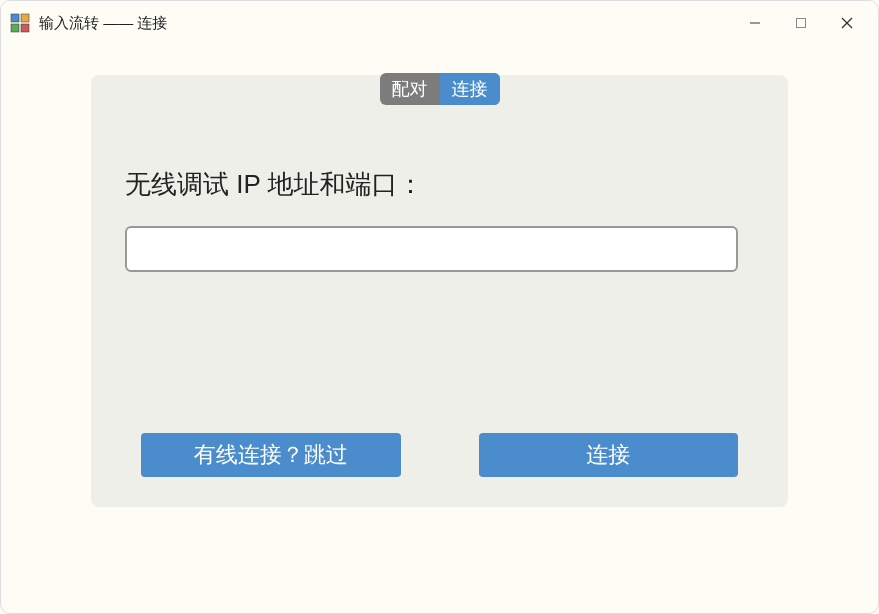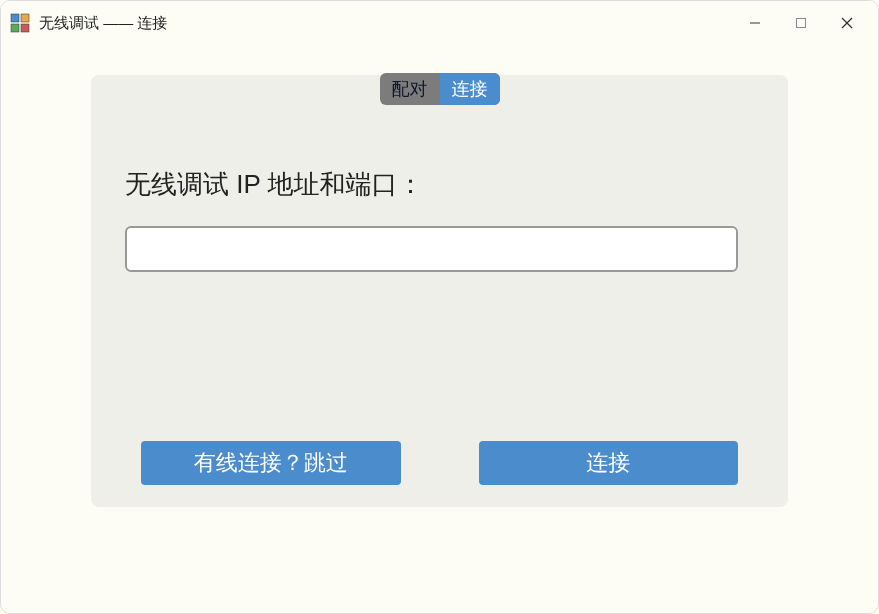--- a/index.html
+++ b/index.html
@@ -71,21 +71,21 @@
     .tab-group {
       display: inline-flex;
       background: #7c7c7c;
       border-radius: 6px;
       overflow: hidden;
     }
     .tab {
       padding: 4px 12px;
       font-size: 18px;
       cursor: pointer;
-      color: #0f172a;
+      color: #ffffff;
       font-weight: 500;
     }
     .tab.active {
       background: #4a8ccc;
       color: #fff;
     }
     .form-area {
       padding: 60px 50px 0 34px;
     }
     .field-label {
@@ -99,21 +99,21 @@
       height: 46px;
       border: 2px solid #999;
       border-radius: 6px;
       background: #fff;
       font-size: 18px;
       padding: 0 12px;
       outline: none;
     }
     .button-row {
       position: absolute;
-      bottom: 22px;
+      bottom: 30px;
       left: 50px;
       right: 50px;
       display: flex;
       justify-content: space-between;
       gap: 78px;
       align-items: flex-end;
     }
     .action-btn {
       flex: 1;
       height: 44px;
@@ -131,21 +131,21 @@
 
 <div class="titlebar">
   <span class="titlebar-icon">
     <svg viewBox="0 0 22 22">
       <rect x="2" y="2" width="8" height="8" fill="#4a8ccc" stroke="#333" stroke-width="0.5"></rect>
       <rect x="12" y="2" width="8" height="8" fill="#e8a84a" stroke="#333" stroke-width="0.5"></rect>
       <rect x="2" y="12" width="8" height="8" fill="#5aaa5a" stroke="#333" stroke-width="0.5"></rect>
       <rect x="12" y="12" width="8" height="8" fill="#cc5a5a" stroke="#333" stroke-width="0.5"></rect>
     </svg>
   </span>
-  <span class="titlebar-title">无线调试 —— 连接</span>
+  <span class="titlebar-title">输入流转 —— 连接</span>
   <div class="win-controls">
     <div class="win-btn">
       <svg viewBox="0 0 12 12">
           <line x1="1" y1="6" x2="11" y2="6" stroke="#333" stroke-width="1"></line>
         </svg>
     </div>
     <div class="win-btn">
       <svg viewBox="0 0 12 12">
           <rect x="1.5" y="1.5" width="9" height="9" fill="none" stroke="#888" stroke-width="1"></rect>
         </svg>

